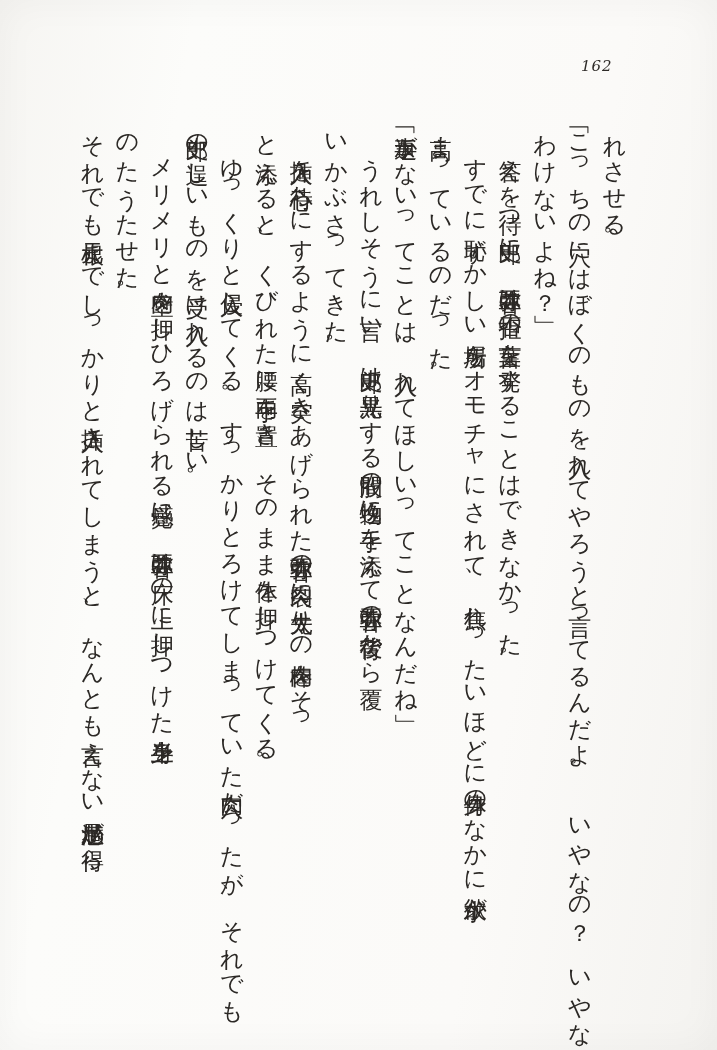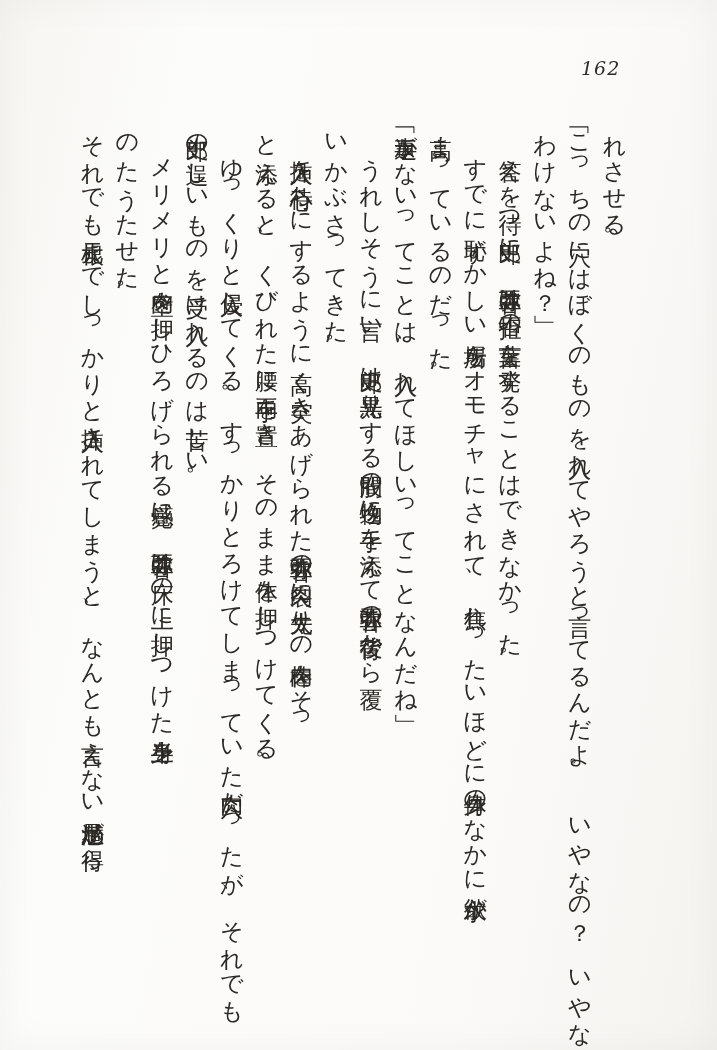--- a/index.html
+++ b/index.html
@@ -15,21 +15,21 @@
     background: linear-gradient(100deg, #f6f5f2 0%, #fcfcfa 22%, #fbfaf8 70%, #f4f3f0 100%);
     box-shadow: inset 0 0 40px rgba(0,0,0,0.04);
     overflow: hidden;
     font-family: "DejaVu Serif", "Liberation Serif", serif;
     color: #2b2825;
   }
   .page-number {
     position: absolute;
     top: 57px;
     left: 581px;
-    font-size: 19px;
+    font-size: 15px;
     font-style: italic;
     letter-spacing: 1px;
     color: #2e2b28;
   }
   .text-block {
     position: absolute;
     top: 119px;
     right: 85px;
     height: 906px;
     writing-mode: vertical-rl;

